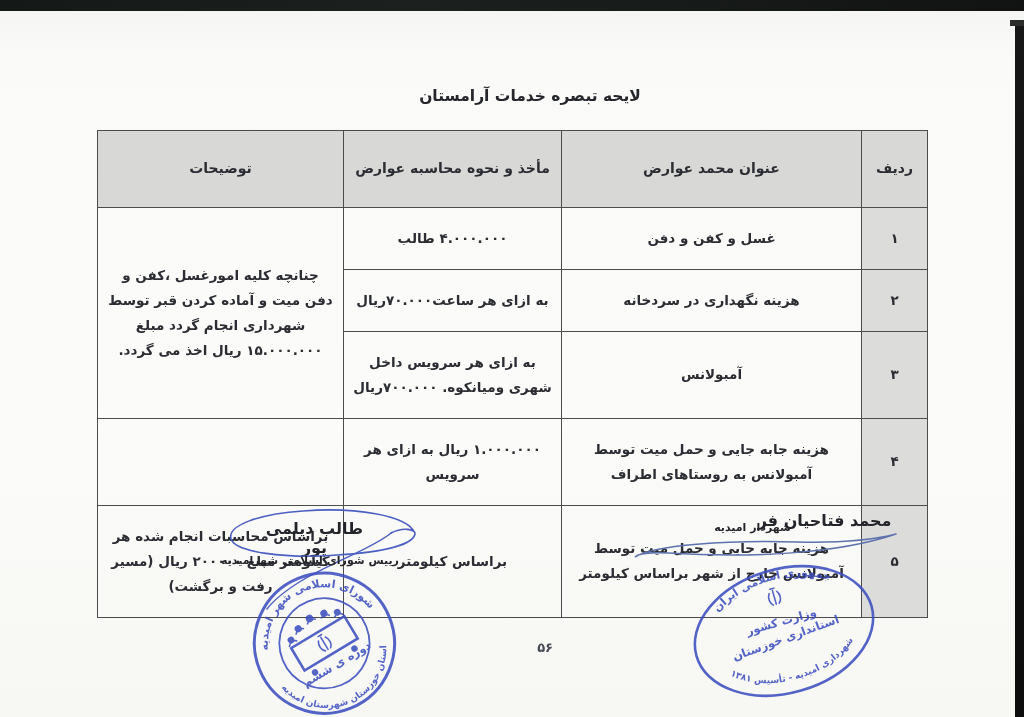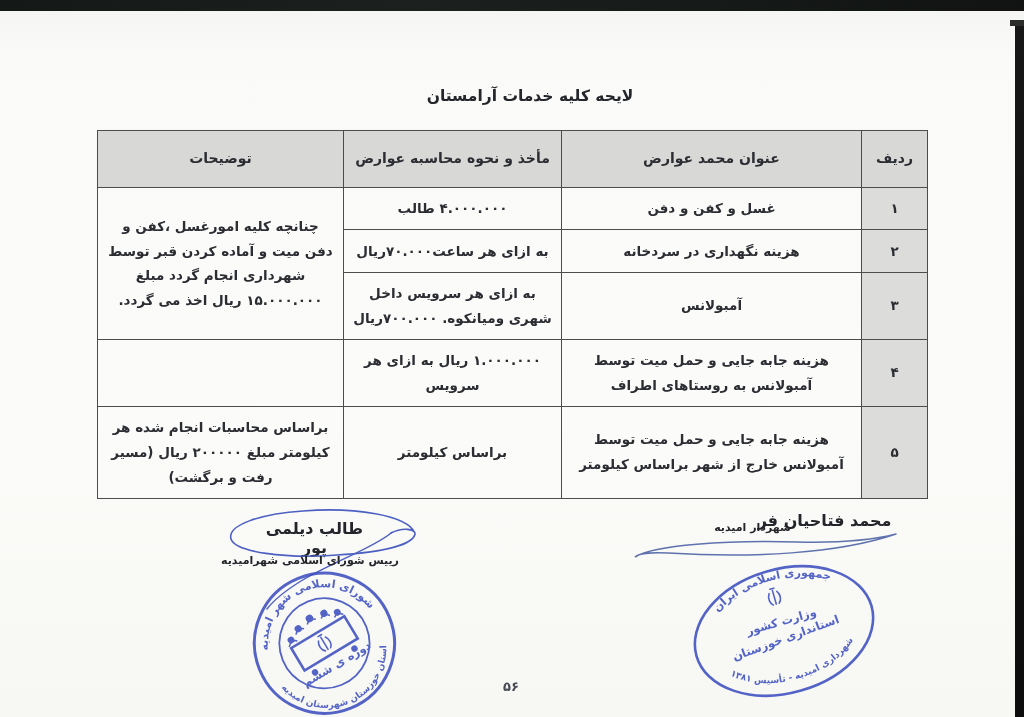--- a/index.html
+++ b/index.html
@@ -25,21 +25,21 @@
 
   table.tariff{
     position:absolute;top:130px;right:96px;
     width:830px;border-collapse:collapse;table-layout:fixed;
     direction:rtl;
   }
   table.tariff th,table.tariff td{
     border:1px solid #4c4c4c;
     text-align:center;vertical-align:middle;
     font-size:13.5px;font-weight:bold;color:#2b2d33;
-    padding:8px 8px;line-height:1.85;
+    padding:18px 8px;line-height:1.85;
   }
   table.tariff th{height:40px;background:#d8d8d7;font-size:14px;}
   .cell-gray{background:#dcdcdb;}
   tr.r1{height:42px;} tr.r2{height:43px;} tr.r3{height:63px;} tr.r4{height:60px;} tr.r5{height:59px;}
   td.notes-merged{line-height:2.1;padding:4px 12px;}
 
   .note-line{
     position:absolute;top:442px;right:94px;width:836px;
     font-size:12.8px;font-weight:bold;color:#2b2d33;
     text-align:right;direction:rtl;line-height:1.5;
@@ -54,34 +54,34 @@
 
   .swoosh-right{position:absolute;top:527px;left:632px;width:268px;height:36px;}
   .loop-left{position:absolute;top:503px;left:215px;width:218px;height:110px;}
 
   .stamp{position:absolute;opacity:.88;}
   .stamp-council{top:566px;left:237px;width:176px;height:152px;transform:rotate(-22deg);}
   .stamp-muni{top:563px;left:686px;width:196px;height:136px;transform:rotate(-16deg);}
   .stamp text{font-family:"DejaVu Sans",sans-serif;font-weight:bold;}
 
   .page-number{
-    position:absolute;top:640px;left:503px;width:50px;text-align:left;
-    font-size:13px;font-weight:bold;color:#474a55;margin-top:39px;
+    position:absolute;top:640px;left:503px;width:50px;text-align:right;
+    font-size:13px;font-weight:bold;color:#474a55;
   }
 </style>
 </head>
 <body>
 
 <div class="scan">
 
   <div class="edge-top"></div>
   <div class="edge-right"></div>
   <div class="edge-right-notch"></div>
 
-  <div class="doc-title">لایحه کلیه خدمات آرامستان</div>
+  <div class="doc-title">لایحه تبصره خدمات آرامستان</div>
 
   <table class="tariff">
     <colgroup>
       <col style="width:66px">
         <col style="width:300px">
         <col style="width:218px">
         <col style="width:246px">
     </colgroup>
     <tbody>
         <tr>

